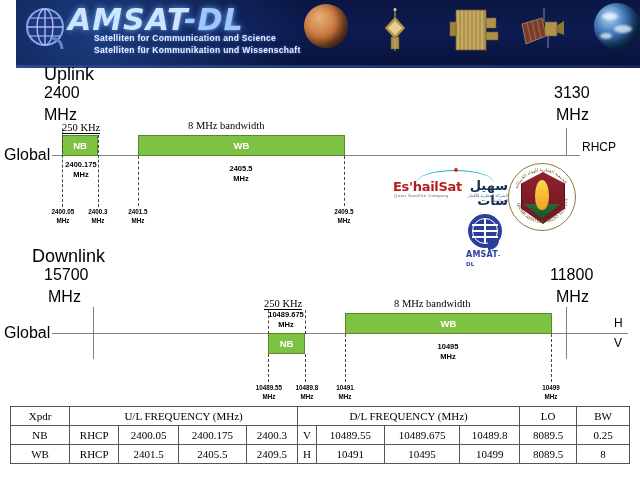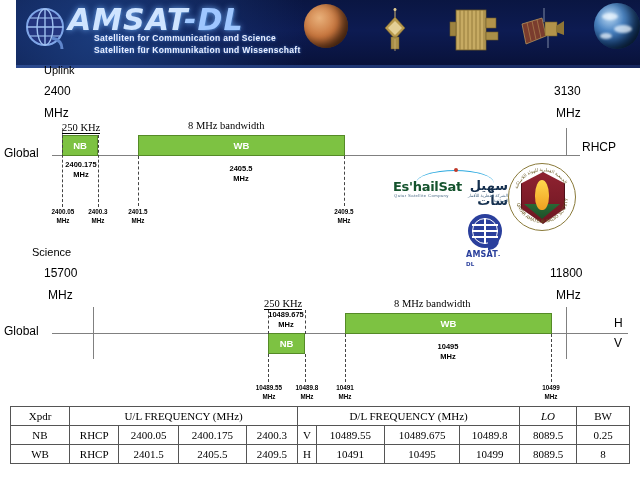--- a/index.html
+++ b/index.html
@@ -57,23 +57,23 @@
     background:radial-gradient(circle at 34% 30%, #bcd9f2 0%, #4d86c4 32%, #1d4e8e 65%, #06203f 95%);
     box-shadow:inset -7px -5px 12px rgba(0,0,0,.6);
   }
   .earth-cloud{position:absolute;border-radius:50%;background:rgba(240,248,255,.72);filter:blur(1.2px);}
 
   .sat{position:absolute;}
 
   
   .label{position:absolute;white-space:nowrap;color:#000;}
 
-  .hdr{font-size:11px;}
-  .freq-end{font-size:12px;}
-  .side-label{font-size:12px;}
+  .hdr{font-size:18px;}
+  .freq-end{font-size:16px;}
+  .side-label{font-size:16px;}
   .pol-label{font-size:12px;}
 
   .axis{position:absolute;background:#808080;height:1.4px;}
   .endtick{position:absolute;background:#808080;width:1.4px;}
 
   .blk{
     position:absolute;
     background:#7DC242;
     border:1px solid #558a27;
     box-sizing:border-box;
@@ -102,21 +102,21 @@
     font-size:6.3px;font-weight:bold;color:#000;line-height:1.35;
   }
   .underline-250{border-bottom:1px solid #000;padding-bottom:0px;}
 
   
   .eshail{position:absolute;left:392px;top:168px;width:116px;height:34px;}
   .eshail-arc{position:absolute;left:24px;top:2px;width:78px;height:12px;
     border-top:1.6px solid #29a8df;border-radius:50%/100% 100% 0 0;}
   .eshail-dot{position:absolute;left:62px;top:0px;width:4px;height:4px;border-radius:50%;background:#c0392b;}
   .eshail-en{position:absolute;left:1px;top:11px;font-family:"DejaVu Sans",sans-serif;
-    font-size:13px;font-weight:bold;color:#14532d;letter-spacing:-.3px;}
+    font-size:13px;font-weight:bold;color:#b91c1c;letter-spacing:-.3px;}
   .eshail-ar{position:absolute;left:62px;top:10px;font-family:"DejaVu Sans",sans-serif;
     font-size:13px;font-weight:bold;color:#15304f;direction:rtl;}
   .eshail-sub-en{position:absolute;left:2px;top:25px;font-size:4.2px;color:#4a6a86;letter-spacing:.4px;}
   .eshail-sub-ar{position:absolute;left:62px;top:25px;font-size:4.2px;color:#4a6a86;direction:rtl;}
 
   .qars{position:absolute;left:508px;top:163px;width:68px;height:68px;border-radius:50%;
     background:#ffffff;}
   .qars-ring{position:absolute;inset:0;border-radius:50%;border:1.2px solid #8a7a3a;}
   .qars-shield{position:absolute;left:13px;top:9px;width:42px;height:50px;
     background:linear-gradient(180deg,#8f2230,#6d1722);
@@ -323,21 +323,21 @@
     <div class="ag-circle"></div>
     <div class="ag-inner"></div>
     <div class="ag-v"></div>
     <div class="ag-h" style="top:10px;"></div>
     <div class="ag-h" style="top:16px;"></div>
     <div class="ag-h" style="top:22px;"></div>
     <div class="ag-tail"></div>
     <div class="ag-word"><span style="font-size:8px">AMSAT</span><span>-DL</span></div>
   </div>
 
-  <div class="label hdr" style="left:32px;top:246px;">Science</div>
+  <div class="label hdr" style="left:32px;top:246px;">Downlink</div>
   <div class="label freq-end" style="left:44px;top:266px;">15700</div>
   <div class="label freq-end" style="left:48px;top:288px;">MHz</div>
   <div class="label freq-end" style="left:550px;top:266px;">11800</div>
   <div class="label freq-end" style="left:556px;top:288px;">MHz</div>
 
   <div class="label side-label" style="left:4px;top:324px;">Global</div>
   <div class="label pol-label" style="left:614px;top:316px;">H</div>
   <div class="label pol-label" style="left:614px;top:336px;">V</div>
 
   <div class="axis" style="left:52px;top:333px;width:576px;"></div>
@@ -383,21 +383,21 @@
     <span>10499</span><br>
     <span>MHz</span>
   </div>
 
   <table class="freq">
     <tbody>
         <tr>
       <td style="width:54px;">Xpdr</td>
       <td colspan="4">U/L FREQUENCY (MHz)</td>
       <td colspan="4">D/L FREQUENCY (MHz)</td>
-      <td style="width:52px;font-style:italic;">LO</td>
+      <td style="width:52px;">LO</td>
       <td style="width:48px;">BW</td>
     </tr>
     <tr>
       <td>NB</td>
       <td>RHCP</td>
       <td>2400.05</td>
       <td>2400.175</td>
       <td>2400.3</td>
       <td>V</td>
       <td>10489.55</td>

